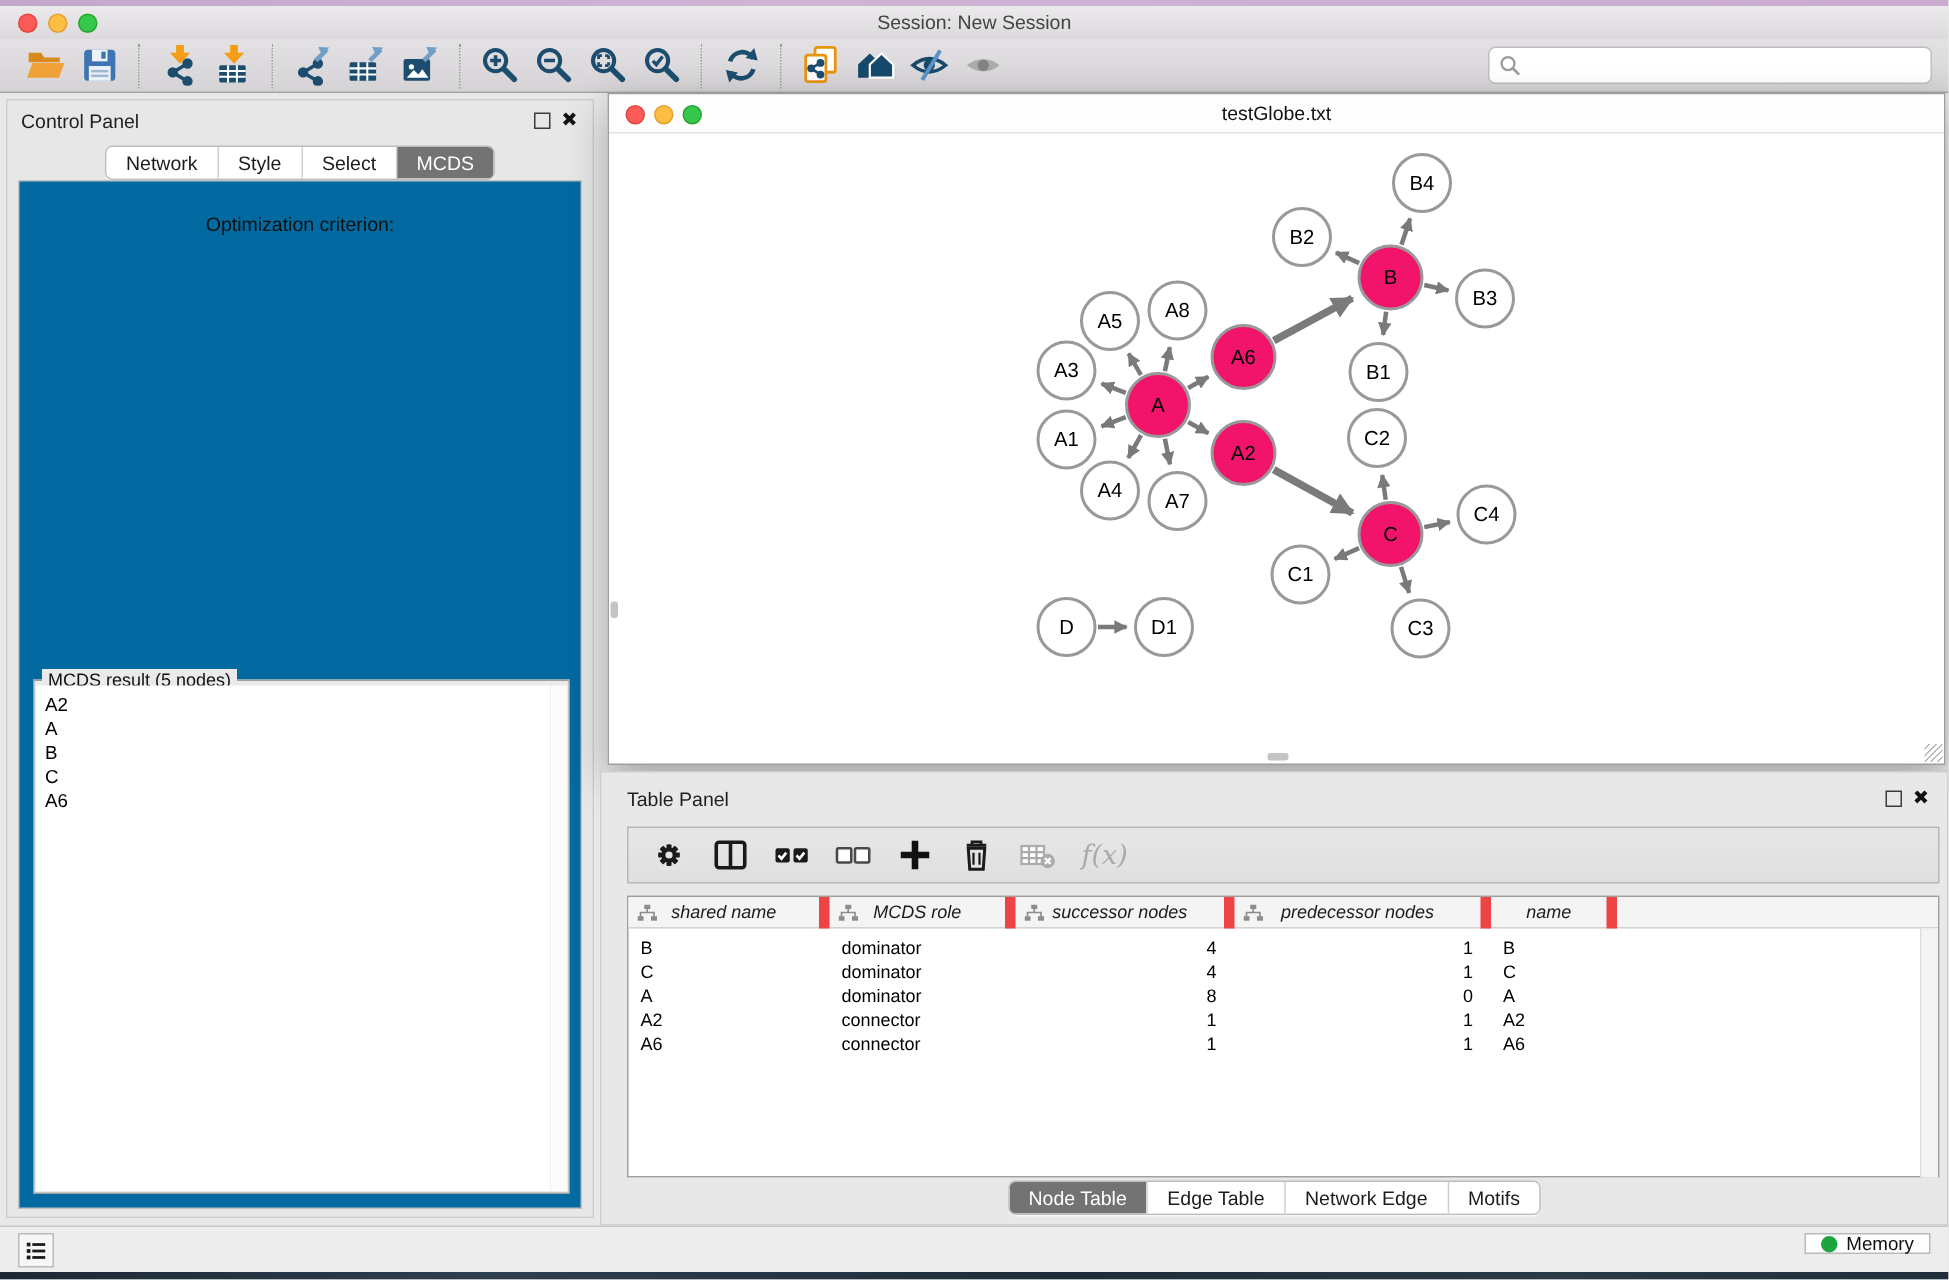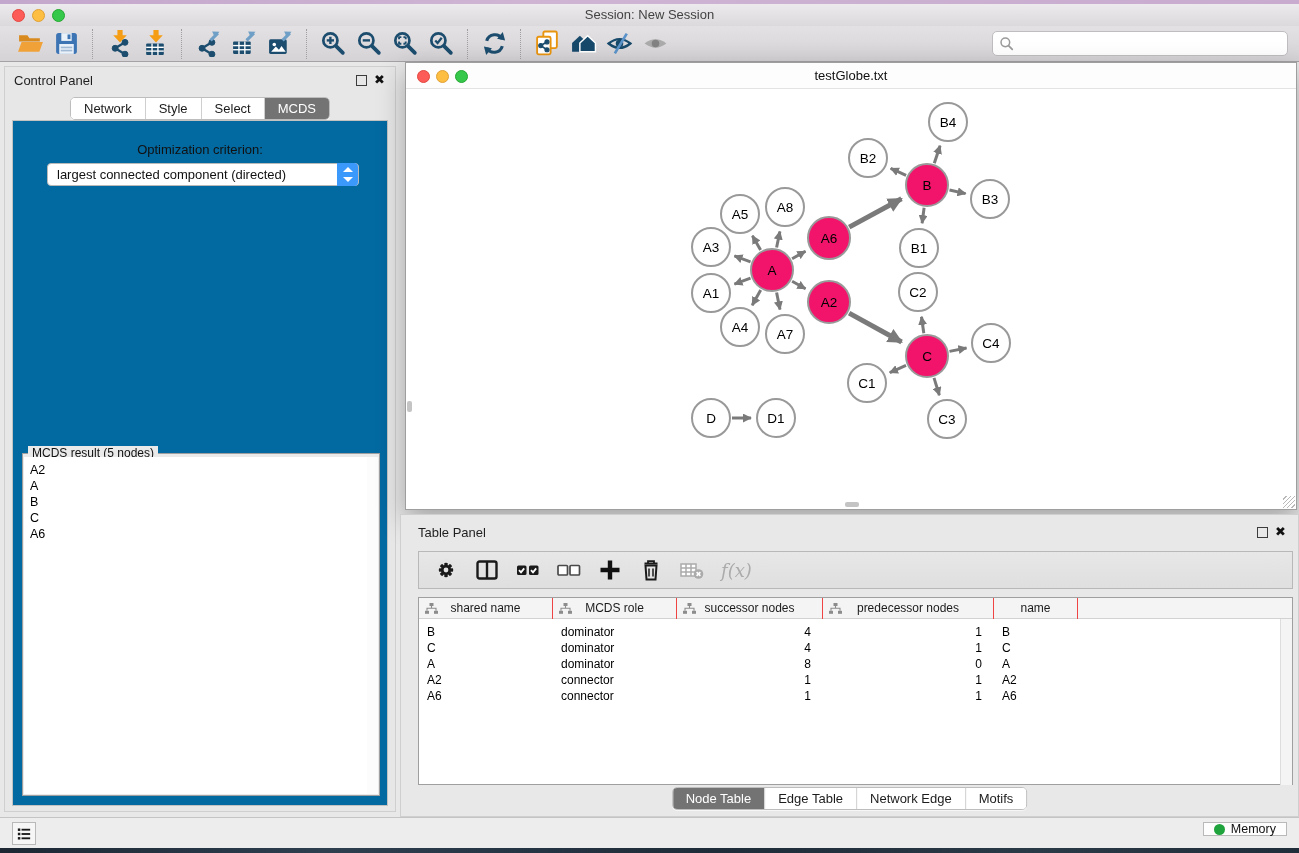--- a/index.html
+++ b/index.html
@@ -87,21 +87,21 @@
   #table-panel { left:400px; top:514px; width:899px; height:303px; background:#E8E8E8; border:1px solid #CFCFCF; }
   #tp-title { position:absolute; left:17px; top:10px; }
   #tp-float { position:absolute; right:30px; top:12px; }
   #tp-close { position:absolute; right:12px; top:11px; }
   #tp-toolbar { position:absolute; left:17px; top:36px; width:875px; height:38px; border:1px solid #B8B8B8;
     background:linear-gradient(#E7E7E7,#DFDFDF); display:flex; align-items:center; padding-left:13px; gap:13px; }
   .tpt-icon { width:28px; height:28px; display:inline-flex; align-items:center; justify-content:center; }
   #fx-label { font-size:18px; font-style:italic; color:#ABABAB; font-family:"DejaVu Serif","Liberation Serif",serif; padding-left:2px;}
   #node-table { position:absolute; left:17px; top:82px; width:875px; height:188px; background:#fff; border:1px solid #9F9F9F; }
   #nt-header { position:absolute; left:0; top:0; height:21px; width:100%; background:#F4F4F4; border-bottom:1px solid #D2D2D2; }
-  .nt-hcell { position:absolute; top:0; height:21px; border-right:1px solid #ef4444; }
+  .nt-hcell { position:absolute; top:0; height:21px; border-right:7px solid #ef4444;font-style:italic; }
   .nt-hcell .lbl { position:absolute; width:100%; text-align:center; font-size:12px; color:#1b1b1b; line-height:21px; }
   .nt-hcell svg { position:absolute; left:6px; top:5px; }
   .nt-cell { position:absolute; font-size:12px; color:#000; line-height:16px; white-space:nowrap; }
   #nt-scroll { position:absolute; right:0; top:21px; width:12px; height:166px; background:#F4F4F4; border-left:1px solid #DDD; }
   #tp-tabs { position:absolute; left:50%; transform:translateX(-50%); top:272px; }
 
   
   #status-bar { left:0; top:817px; width:1299px; height:31px; background:#EDEDED; border-top:1px solid #C4C4C4; }
   #list-btn { position:absolute; left:12px; top:4px; width:24px; height:23px; background:#F6F6F6; border:1px solid #B9B9B9;
     display:flex; align-items:center; justify-content:center; }
@@ -297,27 +297,20 @@
     <span id="cp-close" class="close-x">✖</span>
   </div>
   <div id="cp-tabs" class="seg">
       <div>Network</div>
       <div>Style</div>
       <div>Select</div>
       <div class="active">MCDS</div>
     </div>
   <div id="cp-body">
     <div id="cp-opt-label">Optimization criterion:</div>
-    <div id="cp-select">
-      <span>largest connected component (directed)</span>
-      <span id="cp-select-stepper">
-          <i class="up"></i>
-          <i class="dn"></i>
-        </span>
-    </div>
     <div id="mcds-groupbox">
       <span id="mcds-legend">MCDS result (5 nodes)</span>
       <ul id="mcds-list">
           <li>A2</li>
           <li>A</li>
           <li>B</li>
           <li>C</li>
           <li>A6</li>
         </ul>
       <div id="mcds-scroll"></div>

